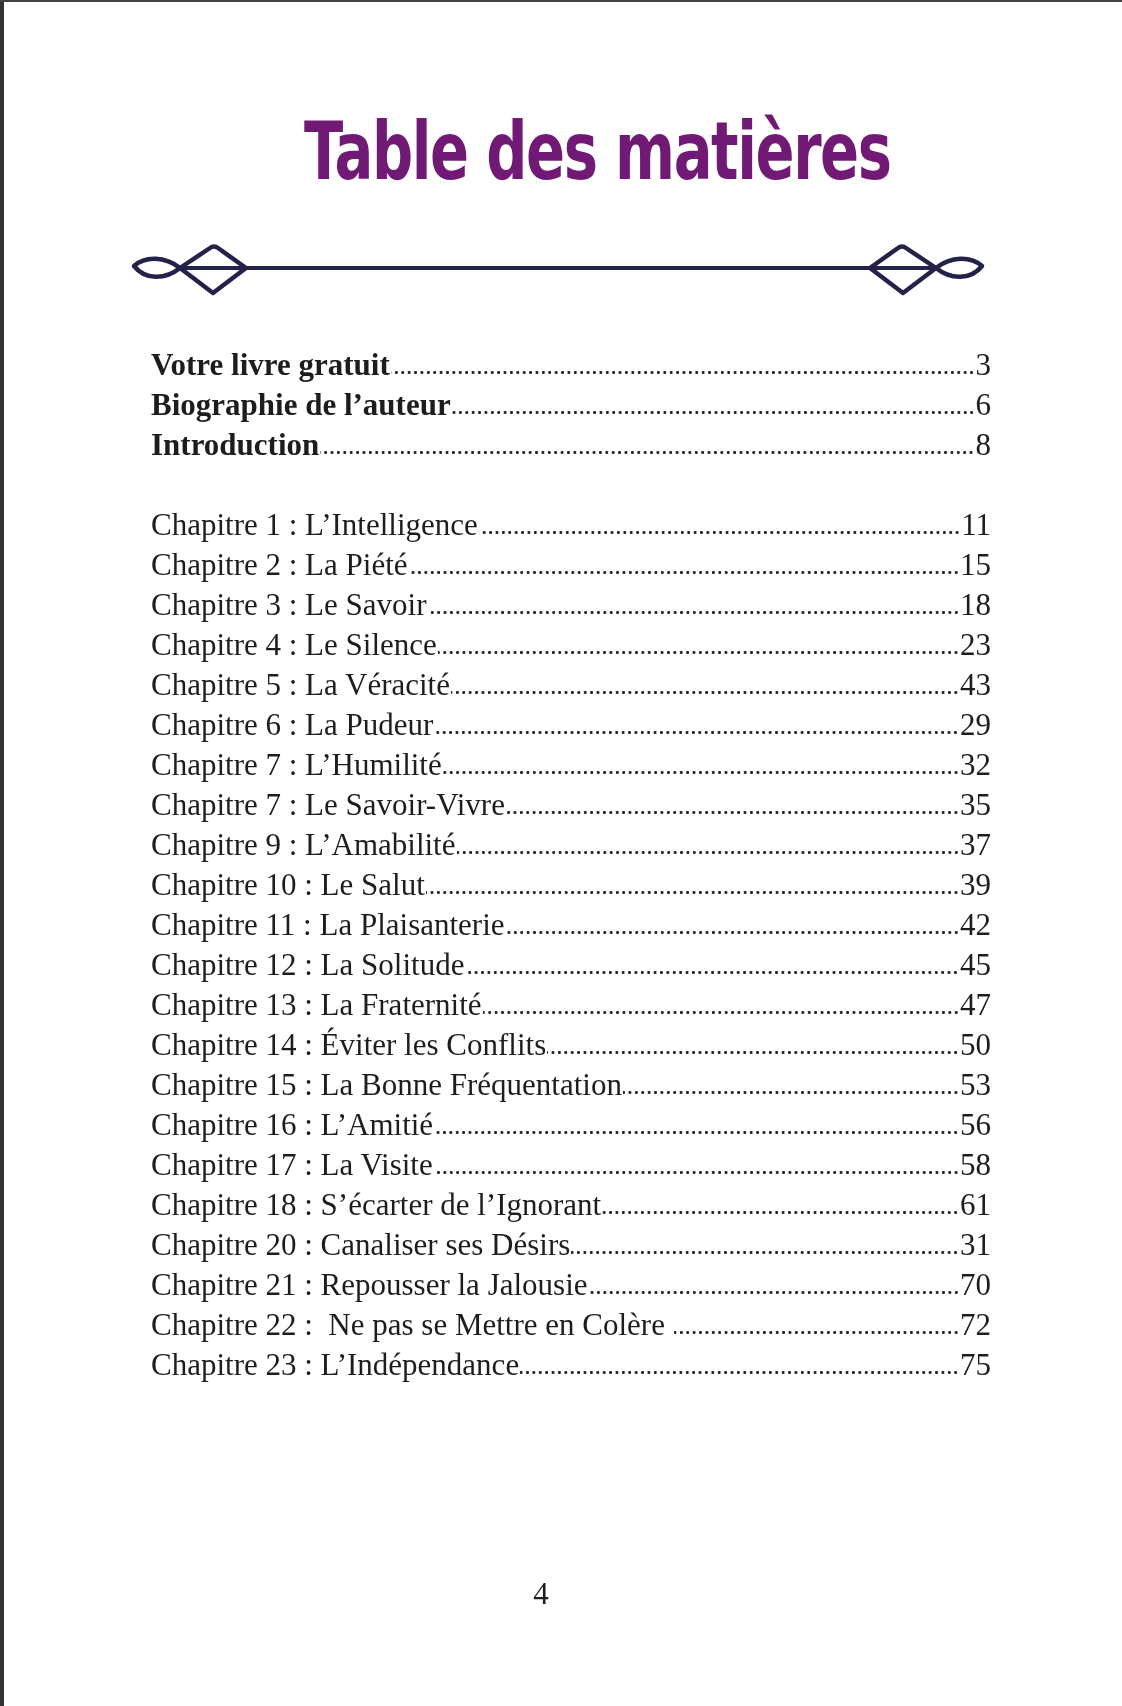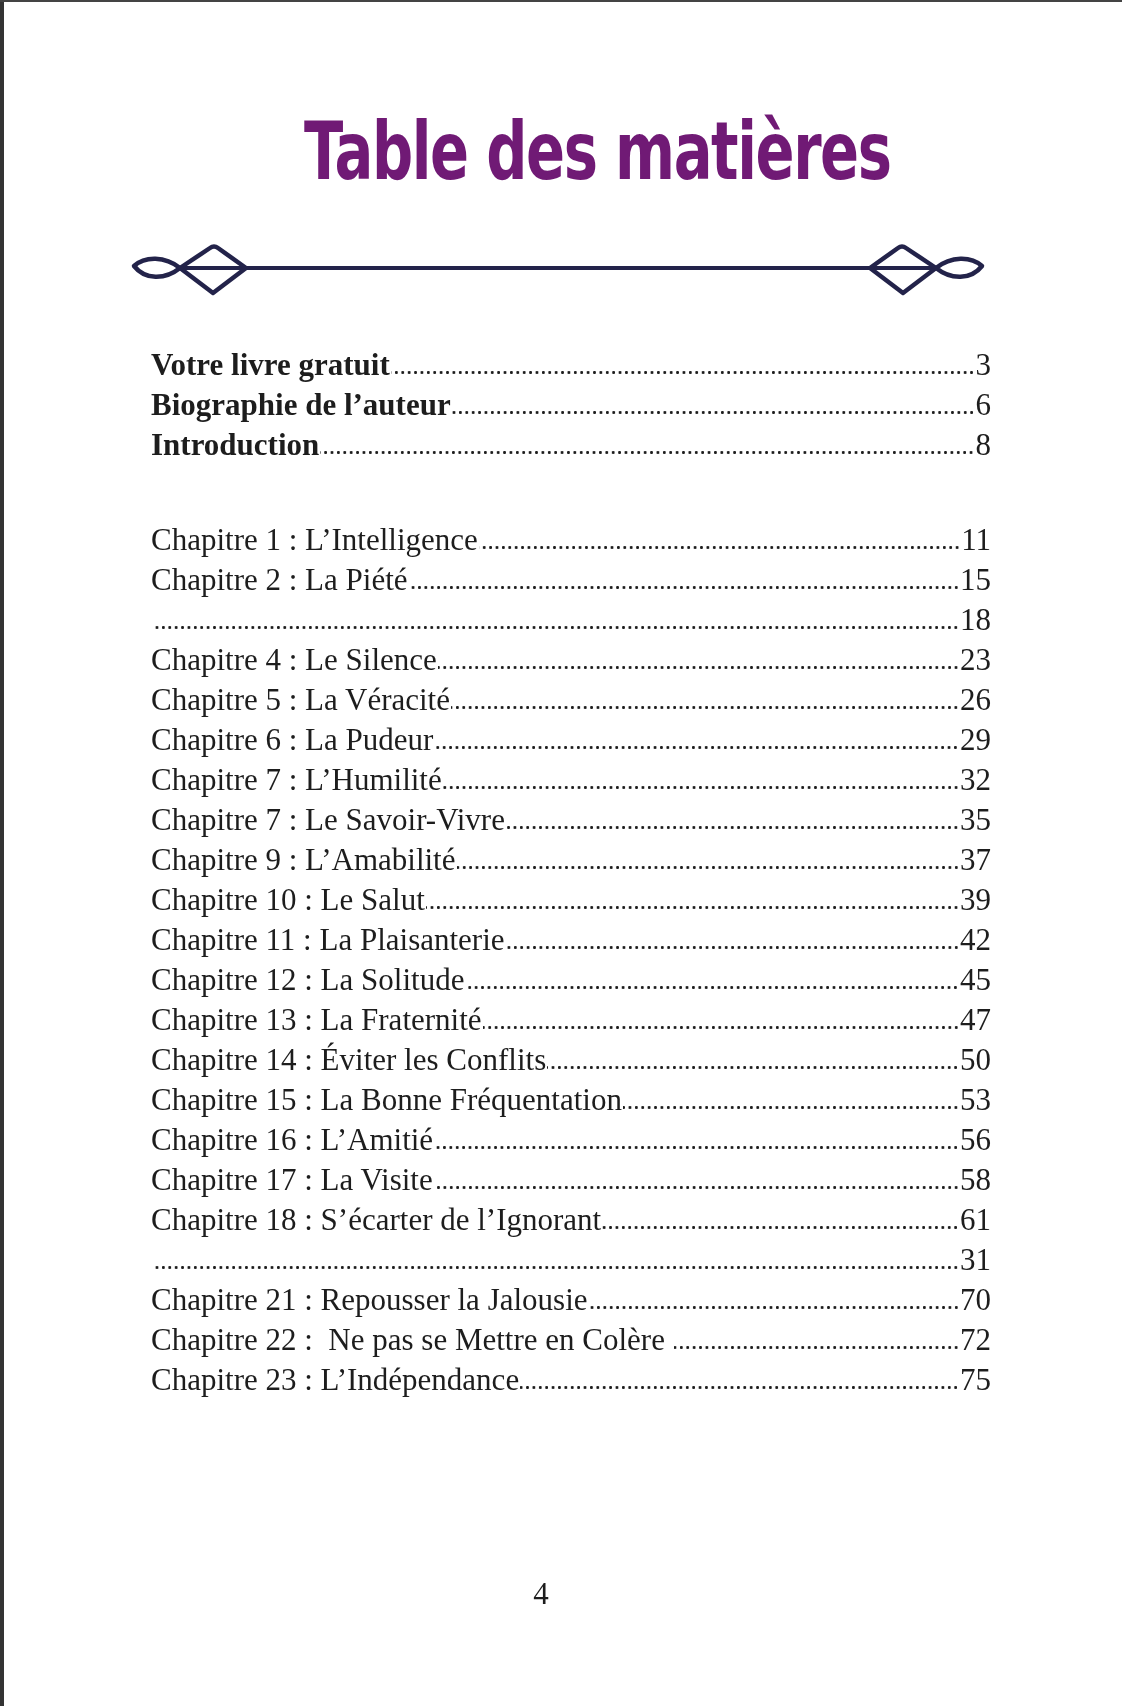--- a/index.html
+++ b/index.html
@@ -43,21 +43,21 @@
     left: 128px; top: 240px;
     width: 860px; height: 60px;
   }
   .toc {
     position: absolute;
     left: 151px;
     width: 840px;
     font-size: 31px;
   }
   .toc-group-front { top: 345px; }
-  .toc-group-chapters { top: 520px; }
+  .toc-group-chapters { top: 505px; }
   .toc-row {
     display: flex;
     align-items: flex-start;
     height: 40px;
     line-height: 40px;
     white-space: nowrap;
   }
   .toc-row .label { flex: 0 0 auto; }
   .toc-row.bold .label { font-weight: bold; }
   .toc-row .leader {
@@ -136,32 +136,33 @@
       <span class="label">Chapitre 1 : L’Intelligence</span>
       <span class="leader"></span>
       <span class="page">11</span>
     </div>
   <div class="toc-row">
       <span class="label">Chapitre 2 : La Piété</span>
       <span class="leader"></span>
       <span class="page">15</span>
     </div>
   <div class="toc-row">
+      <span class="label">Chapitre 3 : Le Savoir </span>
       <span class="leader"></span>
       <span class="page">18</span>
     </div>
   <div class="toc-row">
       <span class="label">Chapitre 4 : Le Silence</span>
       <span class="leader"></span>
       <span class="page">23</span>
     </div>
   <div class="toc-row">
       <span class="label">Chapitre 5 : La Véracité</span>
       <span class="leader"></span>
-      <span class="page">26</span>
+      <span class="page">43</span>
     </div>
   <div class="toc-row">
       <span class="label">Chapitre 6 : La Pudeur </span>
       <span class="leader"></span>
       <span class="page">29</span>
     </div>
   <div class="toc-row">
       <span class="label">Chapitre 7 : L’Humilité</span>
       <span class="leader"></span>
       <span class="page">32</span>
@@ -215,20 +216,21 @@
       <span class="label">Chapitre 17 : La Visite</span>
       <span class="leader"></span>
       <span class="page">58</span>
     </div>
   <div class="toc-row">
       <span class="label">Chapitre 18 : S’écarter de l’Ignorant </span>
       <span class="leader"></span>
       <span class="page">61</span>
     </div>
   <div class="toc-row">
+      <span class="label">Chapitre 20 : Canaliser ses Désirs</span>
       <span class="leader"></span>
       <span class="page">31</span>
     </div>
   <div class="toc-row">
       <span class="label">Chapitre 21 : Repousser la Jalousie</span>
       <span class="leader"></span>
       <span class="page">70</span>
     </div>
   <div class="toc-row">
       <span class="label" style="white-space:pre;">Chapitre 22 :  Ne pas se Mettre en Colère </span>

